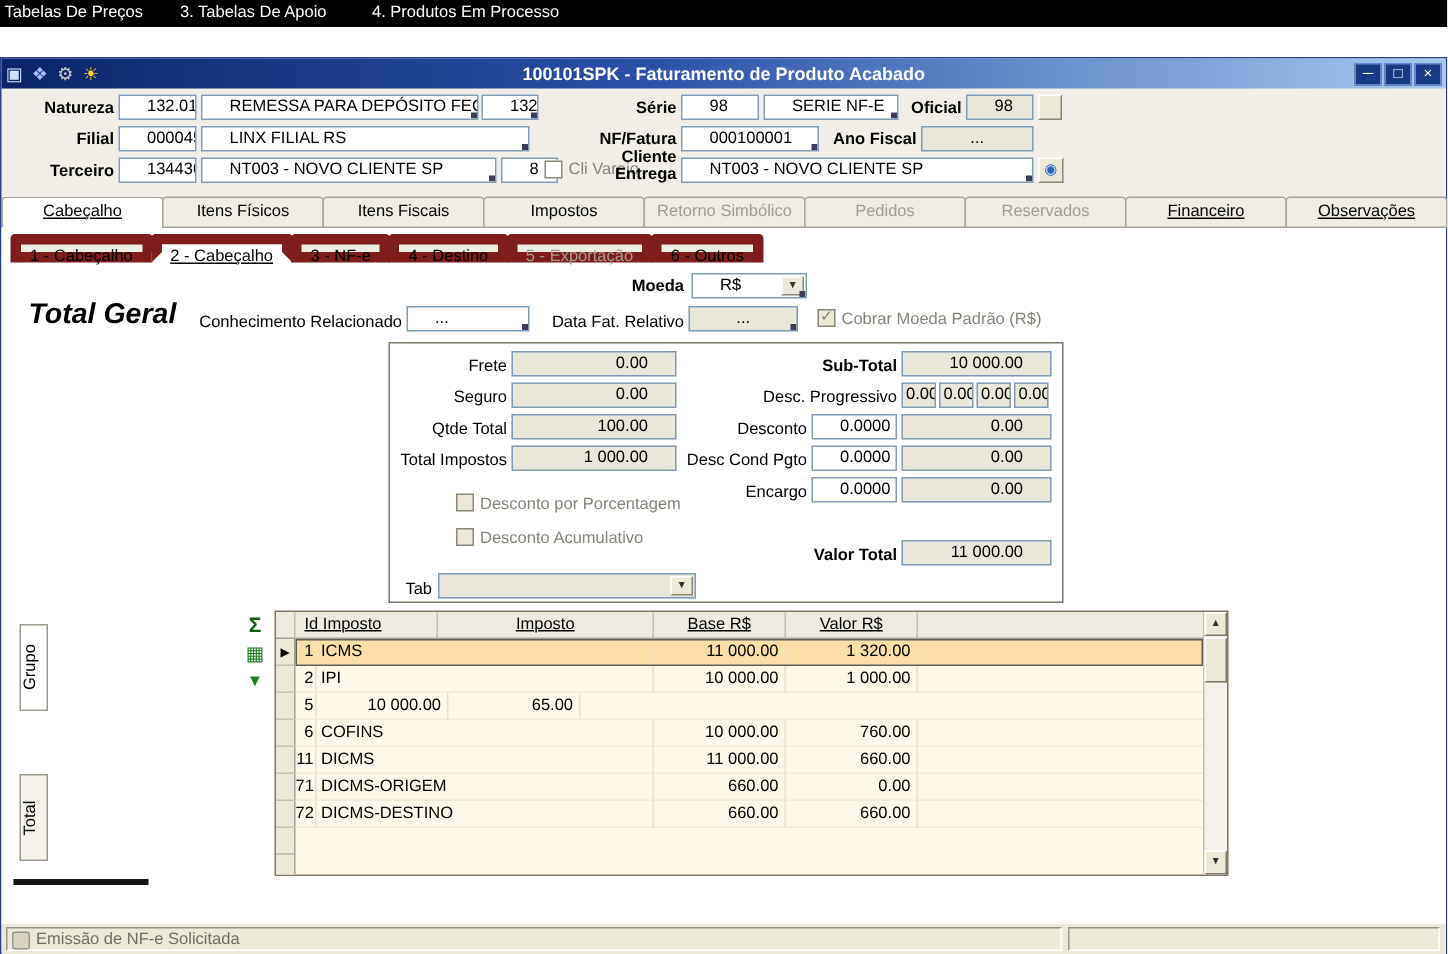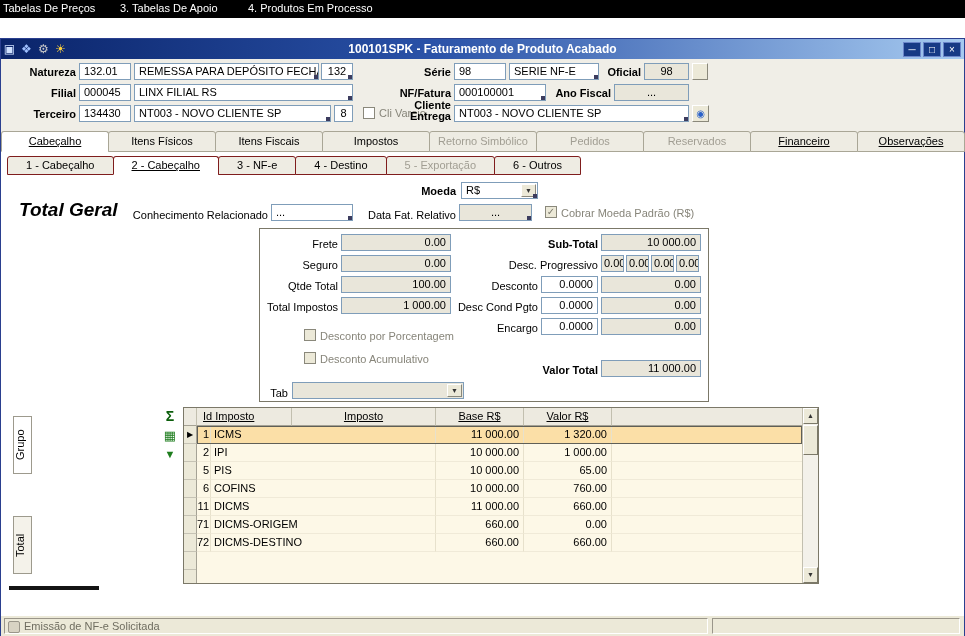--- a/index.html
+++ b/index.html
@@ -13,39 +13,39 @@
   .titlebar{position:relative;height:20px;background:linear-gradient(to right,#0a246a 0%,#2a52a8 45%,#a6caf0 100%);display:flex;align-items:center;color:#fff;}
   .tbi{width:17px;text-align:center;font-size:12px;line-height:18px;cursor:default;}
   .tb-title{position:absolute;left:0;right:0;text-align:center;font-weight:bold;font-size:12px;pointer-events:none;}
   .wbtns{margin-left:auto;display:flex;gap:2px;padding-right:3px;z-index:2;}
   .wbtn{width:18px;height:15px;background:#173a85;border:1px solid #6b85c9;color:#fff;text-align:center;line-height:13px;font-size:10px;box-sizing:border-box;cursor:default;}
   .contentbg{position:absolute;left:0;top:113px;width:963px;height:463px;background:#fff;}
   .layer{position:absolute;left:0;top:0;width:782px;height:596px;}
   
   .lbl{position:absolute;height:16px;line-height:16px;text-align:right;font-weight:bold;white-space:nowrap;}
   .lbln{font-weight:normal;}
-  .fld{position:absolute;height:17px;box-sizing:border-box;border:1px solid #7f9db9;background:#fff;line-height:15px;padding:0 4px;overflow:hidden;white-space:nowrap;}
+  .fld{position:absolute;height:17px;box-sizing:border-box;border:1px solid #7f9db9;background:#fff;line-height:15px;padding:0 18px;overflow:hidden;white-space:nowrap;}
   .ro{background:#e9e6da;}
   .num{text-align:right;}
   .ctr{text-align:center;}
   .lk::after{content:"";position:absolute;right:0;bottom:0;width:4px;height:4px;background:#3c3c5e;}
   .btn{position:absolute;box-sizing:border-box;background:#ece9d8;border:1px solid;border-color:#fff #8a887b #8a887b #fff;text-align:center;}
   .cb{position:absolute;width:12px;height:12px;box-sizing:border-box;border:1px solid #8a887b;background:#fff;font-size:10px;line-height:10px;text-align:center;color:#7c7a6e;}
   .cbdis{background:#ece9d8;}
   .cblbl{position:absolute;height:14px;line-height:14px;white-space:nowrap;}
   .gray{color:#87857a;}
   .combo{padding-right:17px;}
   .ddbtn{position:absolute;right:1px;top:1px;bottom:1px;width:15px;background:#ece9d8;border:1px solid;border-color:#fff #8a887b #8a887b #fff;font-size:7px;line-height:12px;text-align:center;color:#333;box-sizing:border-box;}
   
   .tabs1{position:absolute;left:0;top:92px;width:963px;height:21px;display:flex;}
   .t1{flex:1;box-sizing:border-box;border:1px solid #a9a696;border-radius:3px 3px 0 0;margin-right:-1px;background:#eeece3;text-align:center;line-height:19px;overflow:hidden;white-space:nowrap;cursor:default;}
   .t1.act{background:#fff;border-bottom-color:#fff;}
   .t1.dis{color:#a19e93;}
   .tabs2{position:absolute;left:6px;top:117px;height:19px;display:flex;}
-  .t2{box-sizing:border-box;padding:0 18px;line-height:17px;border:1px solid #7f1d1d;border-radius:3px 3px 0 0;margin-right:-1px;background:#eeece3;white-space:nowrap;cursor:default;}
+  .t2{box-sizing:border-box;padding:0 6px;line-height:17px;border:7px solid #7f1d1d;border-radius:3px 3px 0 0;margin-right:-1px;background:#eeece3;white-space:nowrap;cursor:default;}
   .t2.act{background:#fff;border-bottom-color:#fff;}
   .t2.dis{color:#a19e93;}
   .u{text-decoration:underline;}
   .section-title{position:absolute;left:18px;top:160px;font-style:italic;font-weight:bold;font-size:19px;}
   
   .panel{position:absolute;left:258px;top:189px;width:448px;height:172px;border:1px solid #7b7868;background:#fff;box-sizing:content-box;}
   .panel .lbl,.panel .fld,.panel .cb,.panel .cblbl{position:absolute;}
   
   .vtab{position:absolute;left:12px;width:19px;box-sizing:border-box;border:1px solid #9d9a8d;background:#f4f2ea;writing-mode:vertical-rl;transform:rotate(180deg);text-align:center;font-size:11px;cursor:default;}
   .gico{position:absolute;left:159px;width:20px;height:18px;text-align:center;cursor:default;}
@@ -245,21 +245,20 @@
             <div class="gsel"></div>
             <div class="gc c-id">2</div>
             <div class="gc c-name">IPI</div>
             <div class="gc c-num">10 000.00</div>
             <div class="gc c-num">1 000.00</div>
             <div class="gc c-fill"></div>
           </div>
           <div class="grow">
             <div class="gsel"></div>
             <div class="gc c-id">5</div>
-            <div class="gc c-name">PIS</div>
             <div class="gc c-num">10 000.00</div>
             <div class="gc c-num">65.00</div>
             <div class="gc c-fill"></div>
           </div>
           <div class="grow">
             <div class="gsel"></div>
             <div class="gc c-id">6</div>
             <div class="gc c-name">COFINS</div>
             <div class="gc c-num">10 000.00</div>
             <div class="gc c-num">760.00</div>

